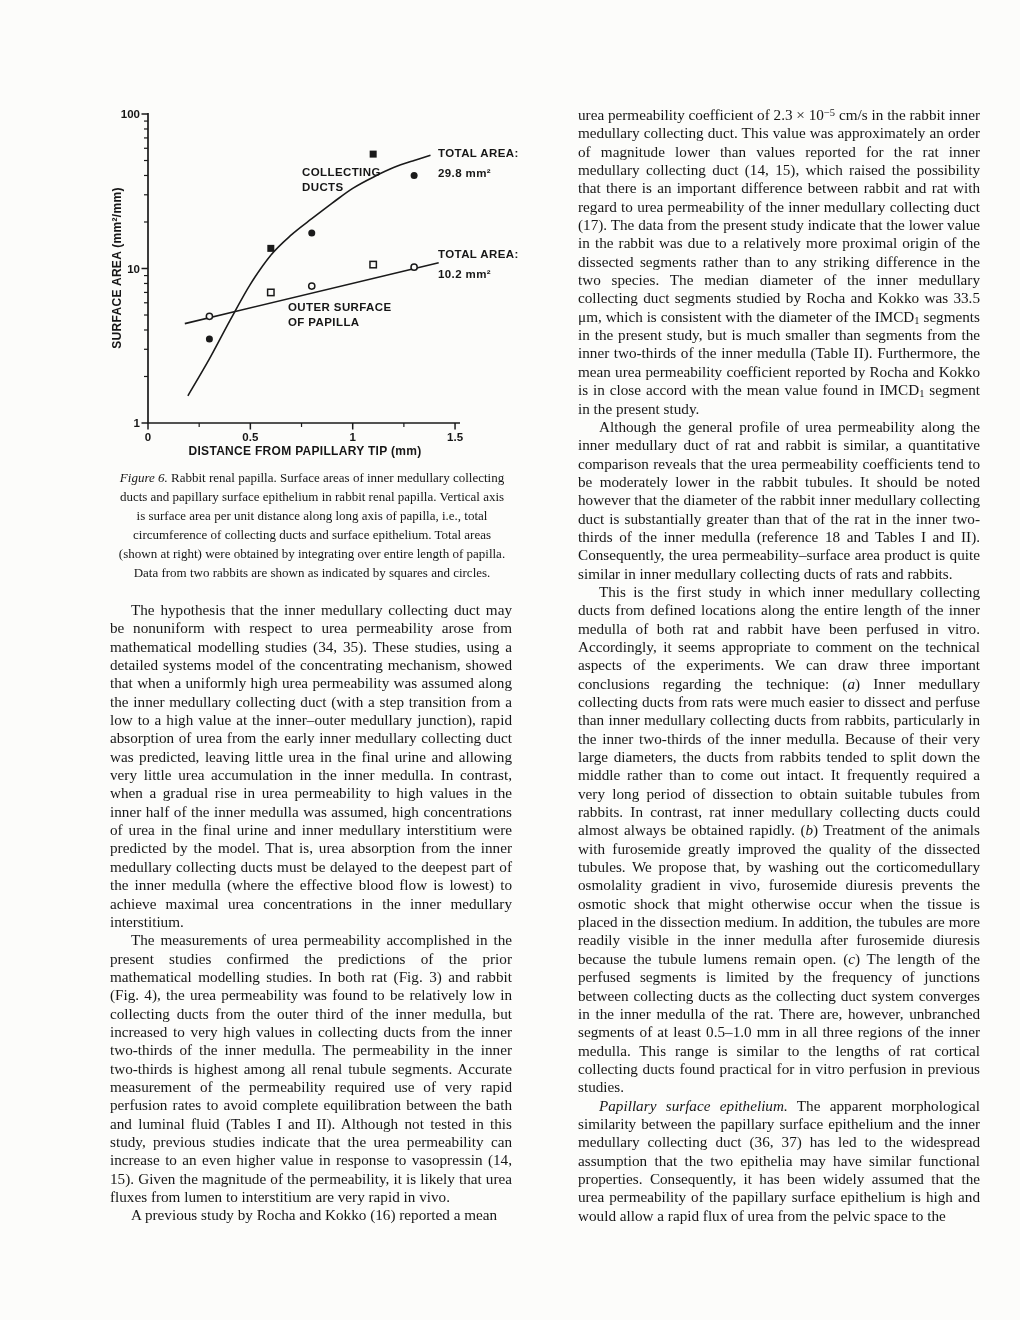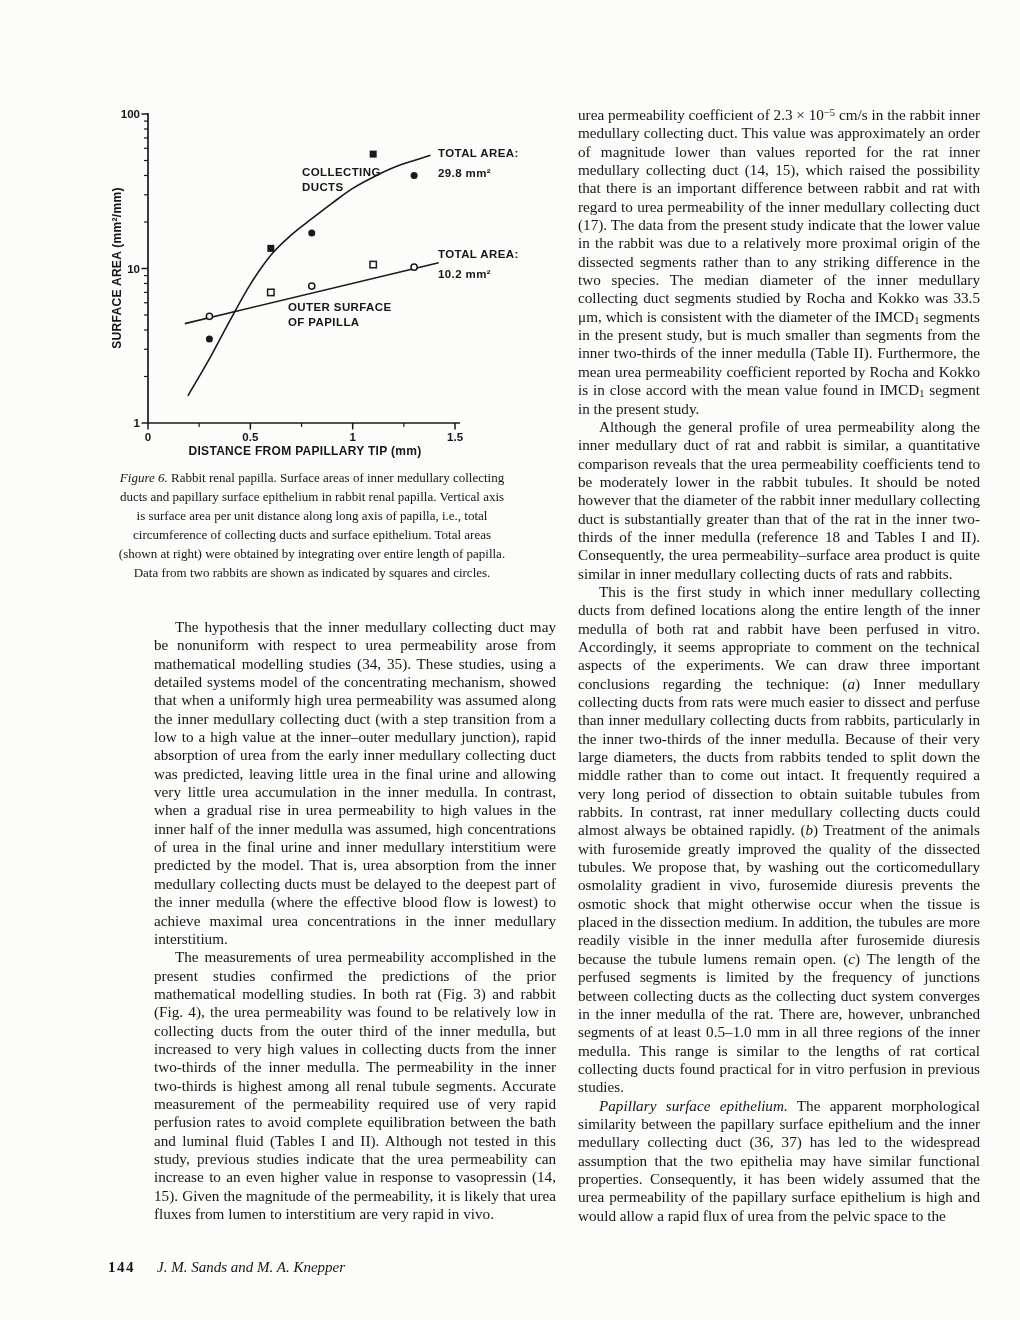--- a/index.html
+++ b/index.html
@@ -7,21 +7,21 @@
         font-family:"Liberation Serif",serif;overflow:hidden;}
   .textcol{position:absolute;}
   .textcol p{margin:0;font-size:15.2px;line-height:18.35px;text-align:justify;}
   .textcol p.indent{text-indent:21px;}
   em{font-style:italic;}
   sup,sub{font-size:10.5px;line-height:0;position:relative;vertical-align:baseline;}
   sup{top:-0.42em;}
   sub{top:0.22em;}
   .caption{position:absolute;left:110px;top:464px;width:404px;}
   .caption p{margin:4px;font-size:13px;line-height:19px;text-align:center;}
-  .leftbody{left:110px;top:618px;width:402px;margin-left:44px;}
+  .leftbody{left:110px;top:601px;width:402px;}
   .rightcol{left:538px;top:106px;width:402px;margin-left:40px;}
   .fig{position:absolute;left:108px;top:100px;width:420px;height:362px;}
   .fig svg{display:block;}
   .fig text{fill:#161616;}
   .tickl{font:bold 11.5px "Liberation Sans",sans-serif;}
   .axist{font:bold 12px "Liberation Sans",sans-serif;letter-spacing:.3px;}
   .annot{font:bold 11.5px "Liberation Sans",sans-serif;letter-spacing:.4px;}
   .footer{position:absolute;left:108px;top:1259px;width:412px;font-size:15px;}
   .footer .pno{font-weight:bold;letter-spacing:1.5px;}
   .footer .authors{font-style:italic;margin-left:22px;}
@@ -92,26 +92,24 @@
       </svg>
   </div>
 
   <div class="caption">
       <p class=""><em>Figure 6.</em><span> Rabbit renal papilla. Surface areas of inner medullary collecting ducts and papillary surface epithelium in rabbit renal papilla. Vertical axis is surface area per unit distance along long axis of papilla, i.e., total circumference of collecting ducts and surface epithelium. Total areas (shown at right) were obtained by integrating over entire length of papilla. Data from two rabbits are shown as indicated by squares and circles.</span></p>
     </div>
 
   <div class="textcol leftbody">
       <p class="indent"><span>The hypothesis that the inner medullary collecting duct may be nonuniform with respect to urea permeability arose from mathematical modelling studies (34, 35). These studies, using a detailed systems model of the concentrating mechanism, showed that when a uniformly high urea permeability was assumed along the inner medullary collecting duct (with a step transition from a low to a high value at the inner–outer medullary junction), rapid absorption of urea from the early inner medullary collecting duct was predicted, leaving little urea in the final urine and allowing very little urea accumulation in the inner medulla. In contrast, when a gradual rise in urea permeability to high values in the inner half of the inner medulla was assumed, high concentrations of urea in the final urine and inner medullary interstitium were predicted by the model. That is, urea absorption from the inner medullary collecting ducts must be delayed to the deepest part of the inner medulla (where the effective blood flow is lowest) to achieve maximal urea concentrations in the inner medullary interstitium.</span></p>
       <p class="indent"><span>The measurements of urea permeability accomplished in the present studies confirmed the predictions of the prior mathematical modelling studies. In both rat (Fig. 3) and rabbit (Fig. 4), the urea permeability was found to be relatively low in collecting ducts from the outer third of the inner medulla, but increased to very high values in collecting ducts from the inner two-thirds of the inner medulla. The permeability in the inner two-thirds is highest among all renal tubule segments. Accurate measurement of the permeability required use of very rapid perfusion rates to avoid complete equilibration between the bath and luminal fluid (Tables I and II). Although not tested in this study, previous studies indicate that the urea permeability can increase to an even higher value in response to vasopressin (14, 15). Given the magnitude of the permeability, it is likely that urea fluxes from lumen to interstitium are very rapid in vivo.</span></p>
+      <p class="indent"><span>A previous study by Rocha and Kokko (16) reported a mean</span></p>
     </div>
 
   <div class="textcol rightcol">
       <p class=""><span>urea permeability coefficient of 2.3 × 10</span><sup>−5</sup><span> cm/s in the rabbit inner medullary collecting duct. This value was approximately an order of magnitude lower than values reported for the rat inner medullary collecting duct (14, 15), which raised the possibility that there is an important difference between rabbit and rat with regard to urea permeability of the inner medullary collecting duct (17). The data from the present study indicate that the lower value in the rabbit was due to a relatively more proximal origin of the dissected segments rather than to any striking difference in the two species. The median diameter of the inner medullary collecting duct segments studied by Rocha and Kokko was 33.5 μm, which is consistent with the diameter of the IMCD</span><sub>1</sub><span> segments in the present study, but is much smaller than segments from the inner two-thirds of the inner medulla (Table II). Furthermore, the mean urea permeability coefficient reported by Rocha and Kokko is in close accord with the mean value found in IMCD</span><sub>1</sub><span> segment in the present study.</span></p>
       <p class="indent"><span>Although the general profile of urea permeability along the inner medullary duct of rat and rabbit is similar, a quantitative comparison reveals that the urea permeability coefficients tend to be moderately lower in the rabbit tubules. It should be noted however that the diameter of the rabbit inner medullary collecting duct is substantially greater than that of the rat in the inner two-thirds of the inner medulla (reference 18 and Tables I and II). Consequently, the urea permeability–surface area product is quite similar in inner medullary collecting ducts of rats and rabbits.</span></p>
       <p class="indent"><span>This is the first study in which inner medullary collecting ducts from defined locations along the entire length of the inner medulla of both rat and rabbit have been perfused in vitro. Accordingly, it seems appropriate to comment on the technical aspects of the experiments. We can draw three important conclusions regarding the technique: (</span><em>a</em><span>) Inner medullary collecting ducts from rats were much easier to dissect and perfuse than inner medullary collecting ducts from rabbits, particularly in the inner two-thirds of the inner medulla. Because of their very large diameters, the ducts from rabbits tended to split down the middle rather than to come out intact. It frequently required a very long period of dissection to obtain suitable tubules from rabbits. In contrast, rat inner medullary collecting ducts could almost always be obtained rapidly. (</span><em>b</em><span>) Treatment of the animals with furosemide greatly improved the quality of the dissected tubules. We propose that, by washing out the corticomedullary osmolality gradient in vivo, furosemide diuresis prevents the osmotic shock that might otherwise occur when the tissue is placed in the dissection medium. In addition, the tubules are more readily visible in the inner medulla after furosemide diuresis because the tubule lumens remain open. (</span><em>c</em><span>) The length of the perfused segments is limited by the frequency of junctions between collecting ducts as the collecting duct system converges in the inner medulla of the rat. There are, however, unbranched segments of at least 0.5–1.0 mm in all three regions of the inner medulla. This range is similar to the lengths of rat cortical collecting ducts found practical for in vitro perfusion in previous studies.</span></p>
       <p class="indent"><em>Papillary surface epithelium.</em><span> The apparent morphological similarity between the papillary surface epithelium and the inner medullary collecting duct (36, 37) has led to the widespread assumption that the two epithelia may have similar functional properties. Consequently, it has been widely assumed that the urea permeability of the papillary surface epithelium is high and would allow a rapid flux of urea from the pelvic space to the</span></p>
     </div>
 
-  <div class="footer">
-    <span class="pno">144</span><span class="authors">J. M. Sands and M. A. Knepper</span>
-  </div>
 
 </div>
 
 </body></html>

